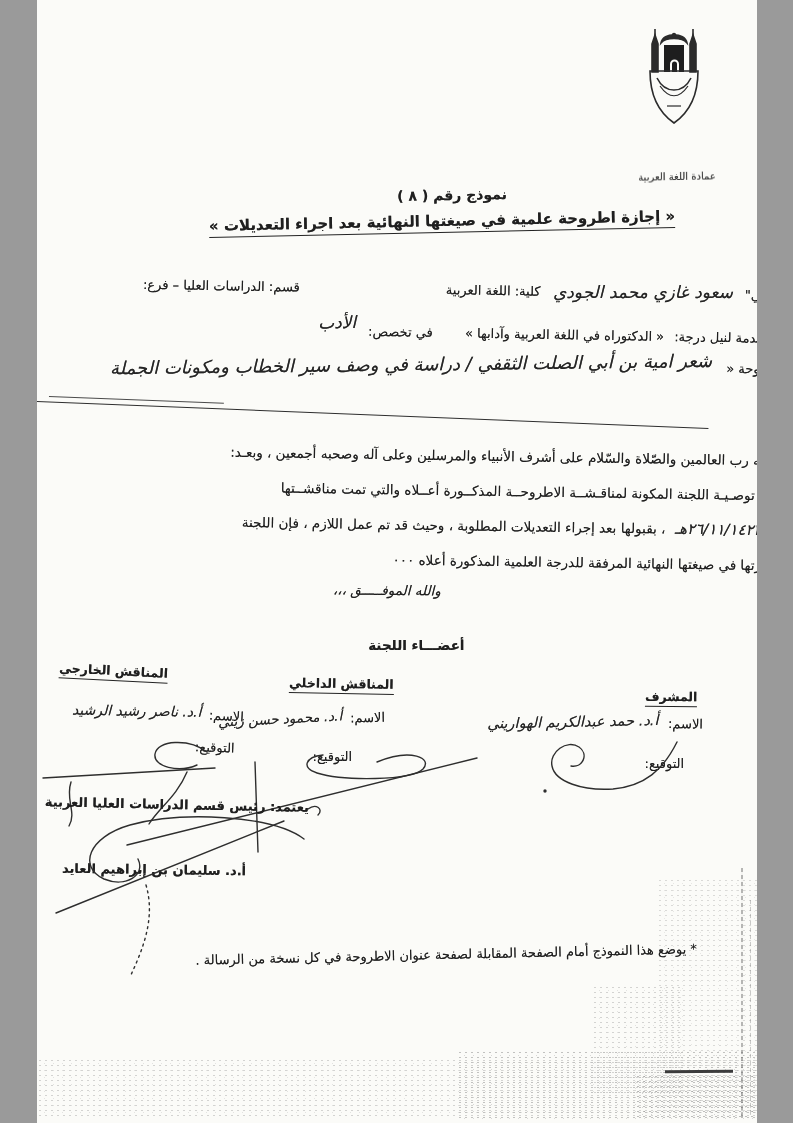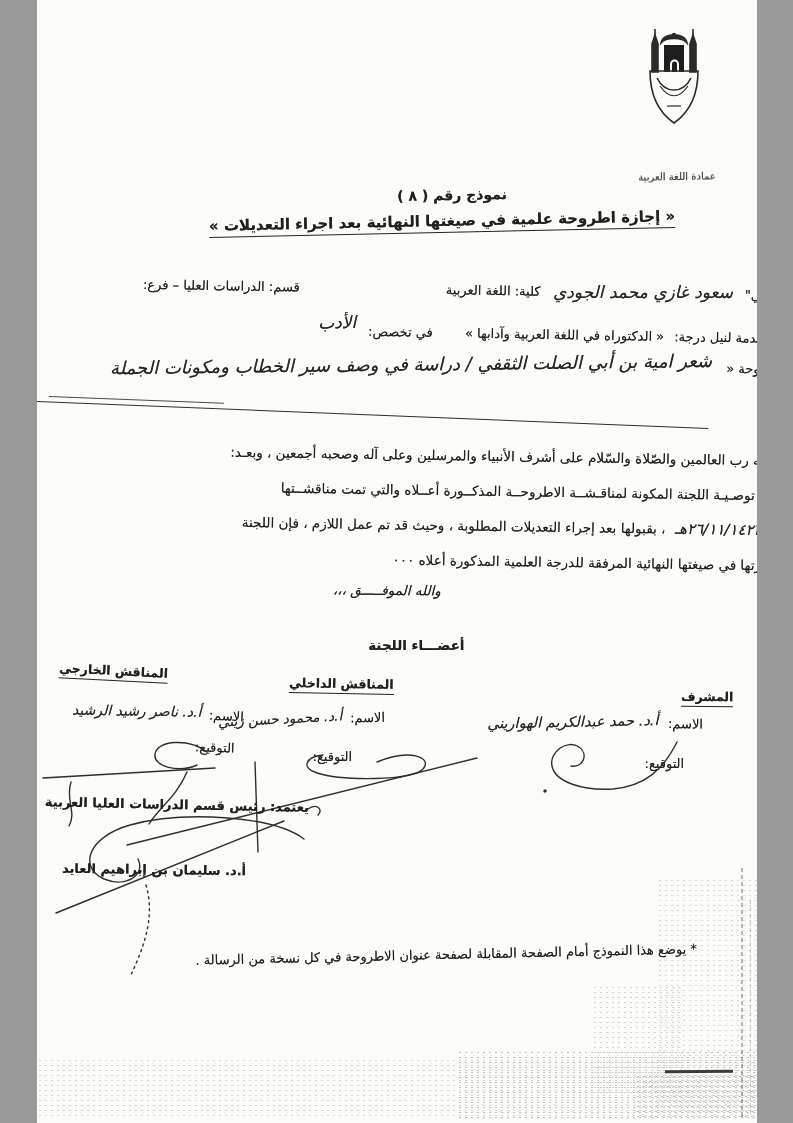--- a/index.html
+++ b/index.html
@@ -80,21 +80,21 @@
       <span class="hand" style="font-size:15px;margin:0 5px;">٢٦/١١/١٤٢٢هـ</span>
       <span>،  بقبولها بعد إجراء التعديلات المطلوبة ،  وحيث قد تم عمل اللازم ،  فإن اللجنة</span>
     </div>
     <div class="line nowrap">توصي بإجازتها في صيغتها النهائية المرفقة للدرجة العلمية المذكورة أعلاه ٠٠٠</div>
   </div>
 
   <div class="abs ar t135 nowrap" style="left:296px;top:582px;transform:rotate(.5deg);font-style:italic;">والله الموفـــــق ،،،</div>
 
   <div class="abs ar b t135" style="left:288px;top:629px;width:140px;text-align:right;margin-top:8px;">أعضـــاء اللجنة</div>
 
-  <div class="abs ar b t125 u nowrap" style="left:644px;top:689px;transform:rotate(.5deg);">المشرف</div>
+  <div class="abs ar b t125 u nowrap" style="left:608px;top:689px;transform:rotate(.5deg);">المشرف</div>
   <div class="abs ar t13 nowrap" style="left:438px;top:714px;width:228px;transform:rotate(.8deg);">
     <span>الاسم:</span>
     <span class="hand" style="font-size:14.5px;margin-right:5px;transform:rotate(-2deg);">أ.د. حمد عبدالكريم الهواريني</span>
   </div>
   <div class="abs ar t13 nowrap" style="left:608px;top:756px;">التوقيع:</div>
   <svg class="abs" style="left:458px;top:728px;" width="200" height="92">
     <path class="sig" d="M182 14 C168 42 150 58 118 61 C88 63 60 54 57 38 C54 24 72 11 84 19 C94 26 88 40 76 38"></path>
     <circle cx="50" cy="63" r="1.7" fill="#2e2e2e"></circle>
   </svg>
 

